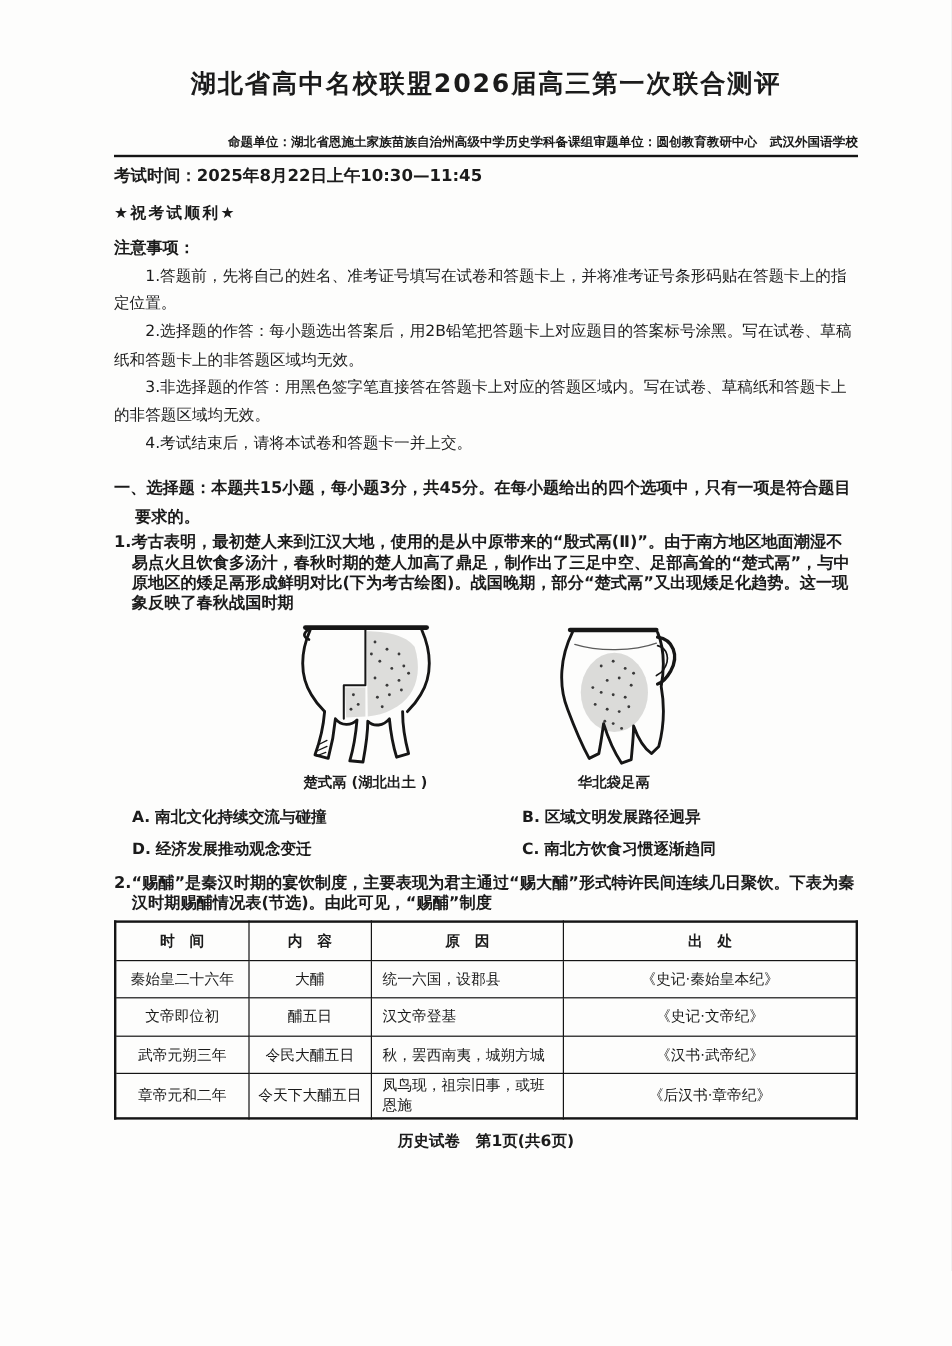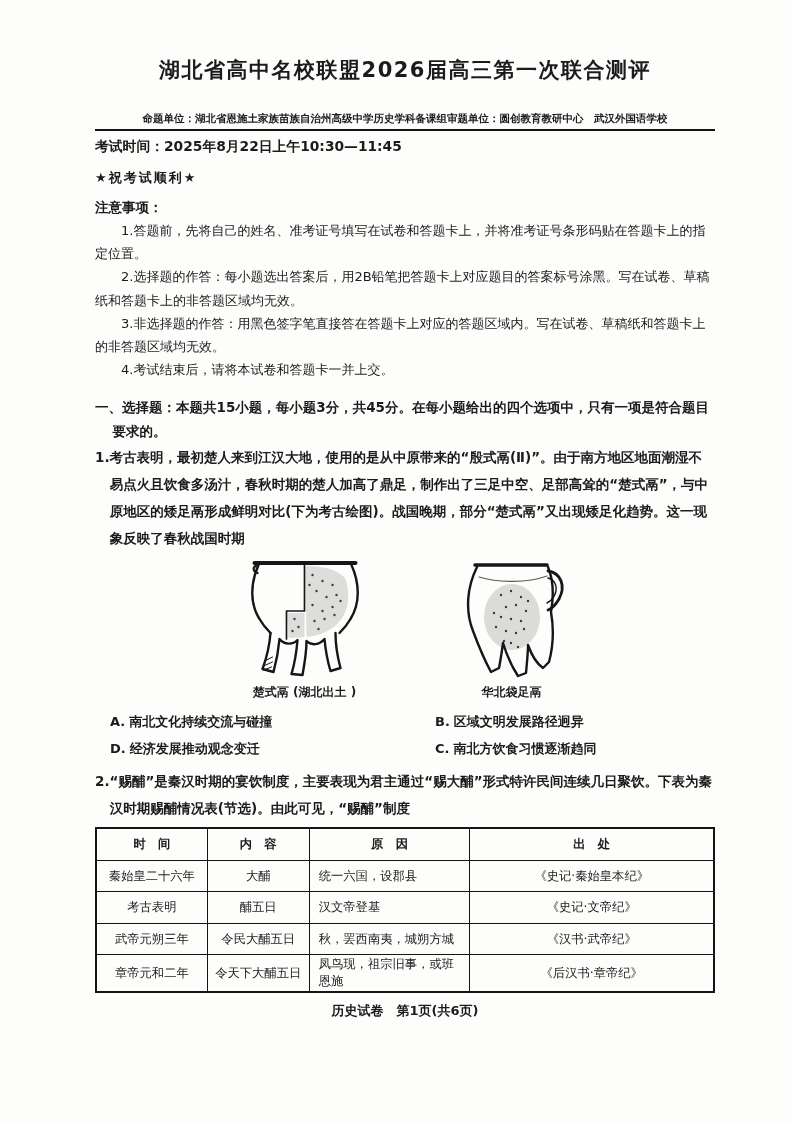--- a/index.html
+++ b/index.html
@@ -16,21 +16,21 @@
   }
   .title{
     margin:0;text-align:center;
     font-size:21px;font-weight:bold;letter-spacing:1.5px;
   }
   .subject{
     margin:24px 0 0 0;text-align:center;
     font-size:23px;font-weight:bold;letter-spacing:2px;
   }
   .info-row-small{
-    margin-top:28px;display:flex;justify-content:center;
+    margin-top:28px;display:flex;justify-content:flex-end;
     font-size:10.5px;font-weight:bold;white-space:nowrap;
   }
   .rule{
     border:none;border-top:2.2px solid #151515;margin:3px 0 0 0;
   }
   .info-row-big{
     margin-top:7px;display:flex;justify-content:space-between;
     font-size:13.8px;font-weight:bold;white-space:nowrap;
   }
   .wish{
@@ -39,21 +39,21 @@
   .notes{margin-top:9px;}
   .notes-title{font-size:13.5px;font-weight:bold;line-height:23px;}
   .note-item{
     margin:0;font-size:13px;line-height:23.2px;text-indent:2em;
   }
   .sec-heading{
     margin-top:14px;font-size:13.5px;font-weight:bold;line-height:24px;
     padding-left:1.3em;text-indent:-1.3em;
   }
   .stem{
-    margin:1px 0 0 0;font-size:13.5px;font-weight:bold;line-height:27px;
+    margin:1px 0 0 0;font-size:13.5px;font-weight:bold;line-height:17px;
     padding-left:1.1em;text-indent:-1.1em;
   }
   .figures{
     margin-top:3px;display:flex;justify-content:center;gap:87px;align-items:flex-end;
   }
   .figure{display:flex;flex-direction:column;align-items:center;}
   .fig-caption{font-size:12px;font-weight:bold;margin-top:3px;}
   .options{margin-top:8px;padding-left:15px;}
   .opt-row{display:grid;grid-template-columns:325px 1fr;line-height:26.5px;}
   .option{font-size:13px;font-weight:bold;}
@@ -216,21 +216,21 @@
         </tr>
       </thead>
       <tbody>
         <tr>
           <td>秦始皇二十六年</td>
           <td>大酺</td>
           <td class="reason">统一六国，设郡县</td>
           <td>《史记·秦始皇本纪》</td>
         </tr>
         <tr>
-          <td>考古表明</td>
+          <td>文帝即位初</td>
           <td>酺五日</td>
           <td class="reason">汉文帝登基</td>
           <td>《史记·文帝纪》</td>
         </tr>
         <tr>
           <td>武帝元朔三年</td>
           <td>令民大酺五日</td>
           <td class="reason">秋，罢西南夷，城朔方城</td>
           <td>《汉书·武帝纪》</td>
         </tr>

